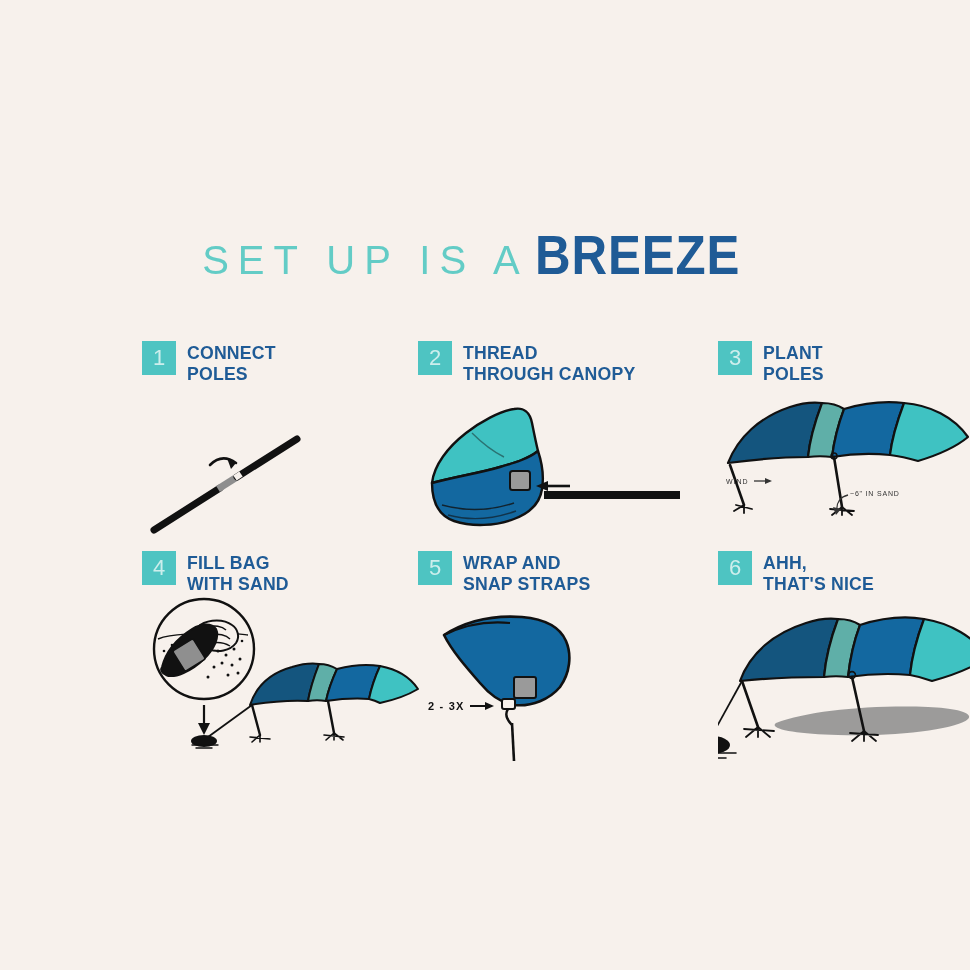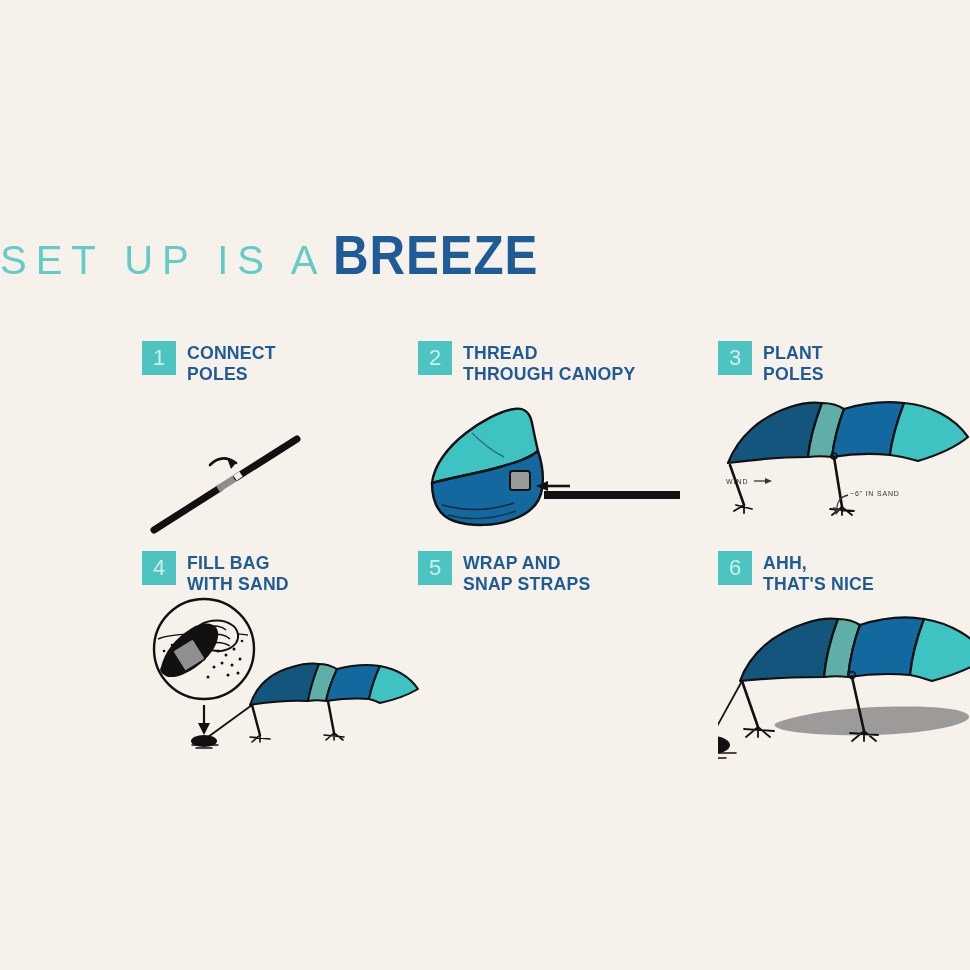--- a/index.html
+++ b/index.html
@@ -19,21 +19,21 @@
     position: absolute;
     inset: 0;
   }
 
   
   .title-wrap {
     position: absolute;
     top: 222px;
     left: 0;
     width: 970px;
-    text-align: left;
+    text-align: center;
     white-space: nowrap;
   }
   .title-light {
     font-family: "Liberation Sans", sans-serif;
     font-size: 40px;
     font-weight: 400;
     letter-spacing: 9px;
     color: #63ccc6;
     vertical-align: baseline;
   }
@@ -275,20 +275,40 @@
       </svg>
     </div>
   </div>
 
   <div class="step" id="step-5">
     <div class="step-head">
       <div class="badge">5</div>
       <div class="step-label">WRAP AND
 SNAP STRAPS</div>
     </div>
+    <div class="art">
+      <svg width="290" height="176" viewBox="0 0 290 176">
+
+        <path d="M26 40 C48 26 76 20 104 22 C126 24 142 32 148 46
+                 C154 60 152 78 142 92 C132 104 114 112 96 110
+                 C84 108 72 100 62 88 C48 72 34 56 26 40 Z" fill="#1368a0" stroke="#111" stroke-width="2.6" stroke-linejoin="round"></path>
+
+        <path d="M26 40 C46 30 70 26 92 28" stroke="#111" stroke-width="2.2" fill="none"></path>
+
+        <rect x="96" y="82" width="22" height="21" rx="2" fill="#9a9a9a" stroke="#111" stroke-width="2"></rect>
+
+        <rect x="84" y="104" width="13" height="10" rx="2" fill="#f7f1ec" stroke="#111" stroke-width="2"></rect>
+        <path d="M90 114 C86 120 90 126 94 130" stroke="#111" stroke-width="2.4" fill="none"></path>
+        <line x1="94" y1="128" x2="96" y2="166" stroke="#111" stroke-width="2.6"></line>
+
+        <text x="10" y="115" font-family="'Liberation Sans', sans-serif" font-size="11" font-weight="700" letter-spacing="1.2" fill="#111">2 - 3X</text>
+        <line x1="52" y1="111" x2="70" y2="111" stroke="#111" stroke-width="2"></line>
+        <polygon points="76,111 67,107 67,115" fill="#111"></polygon>
+      </svg>
+    </div>
   </div>
 
   <div class="step" id="step-6">
     <div class="step-head">
       <div class="badge">6</div>
       <div class="step-label">AHH,
 THAT'S NICE</div>
     </div>
     <div class="art">
       <svg width="290" height="176" viewBox="0 0 290 176">

